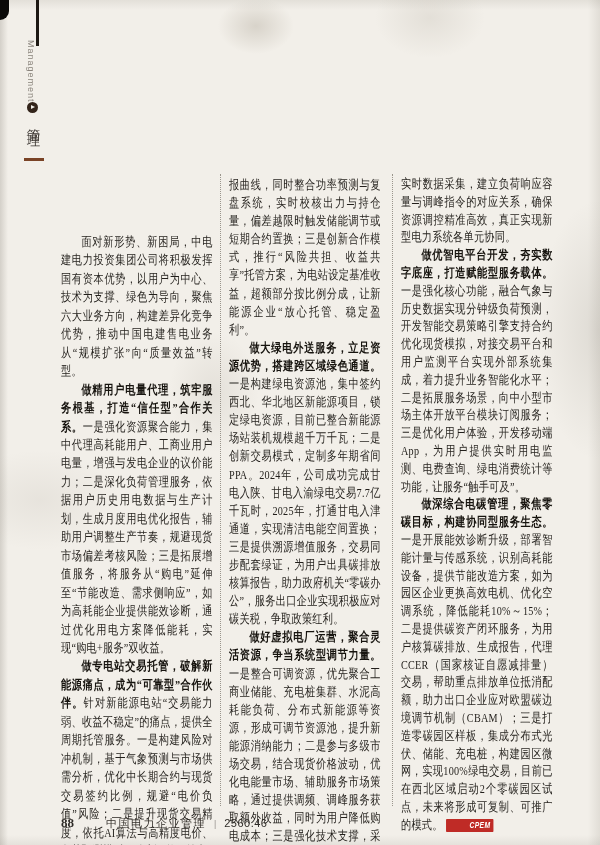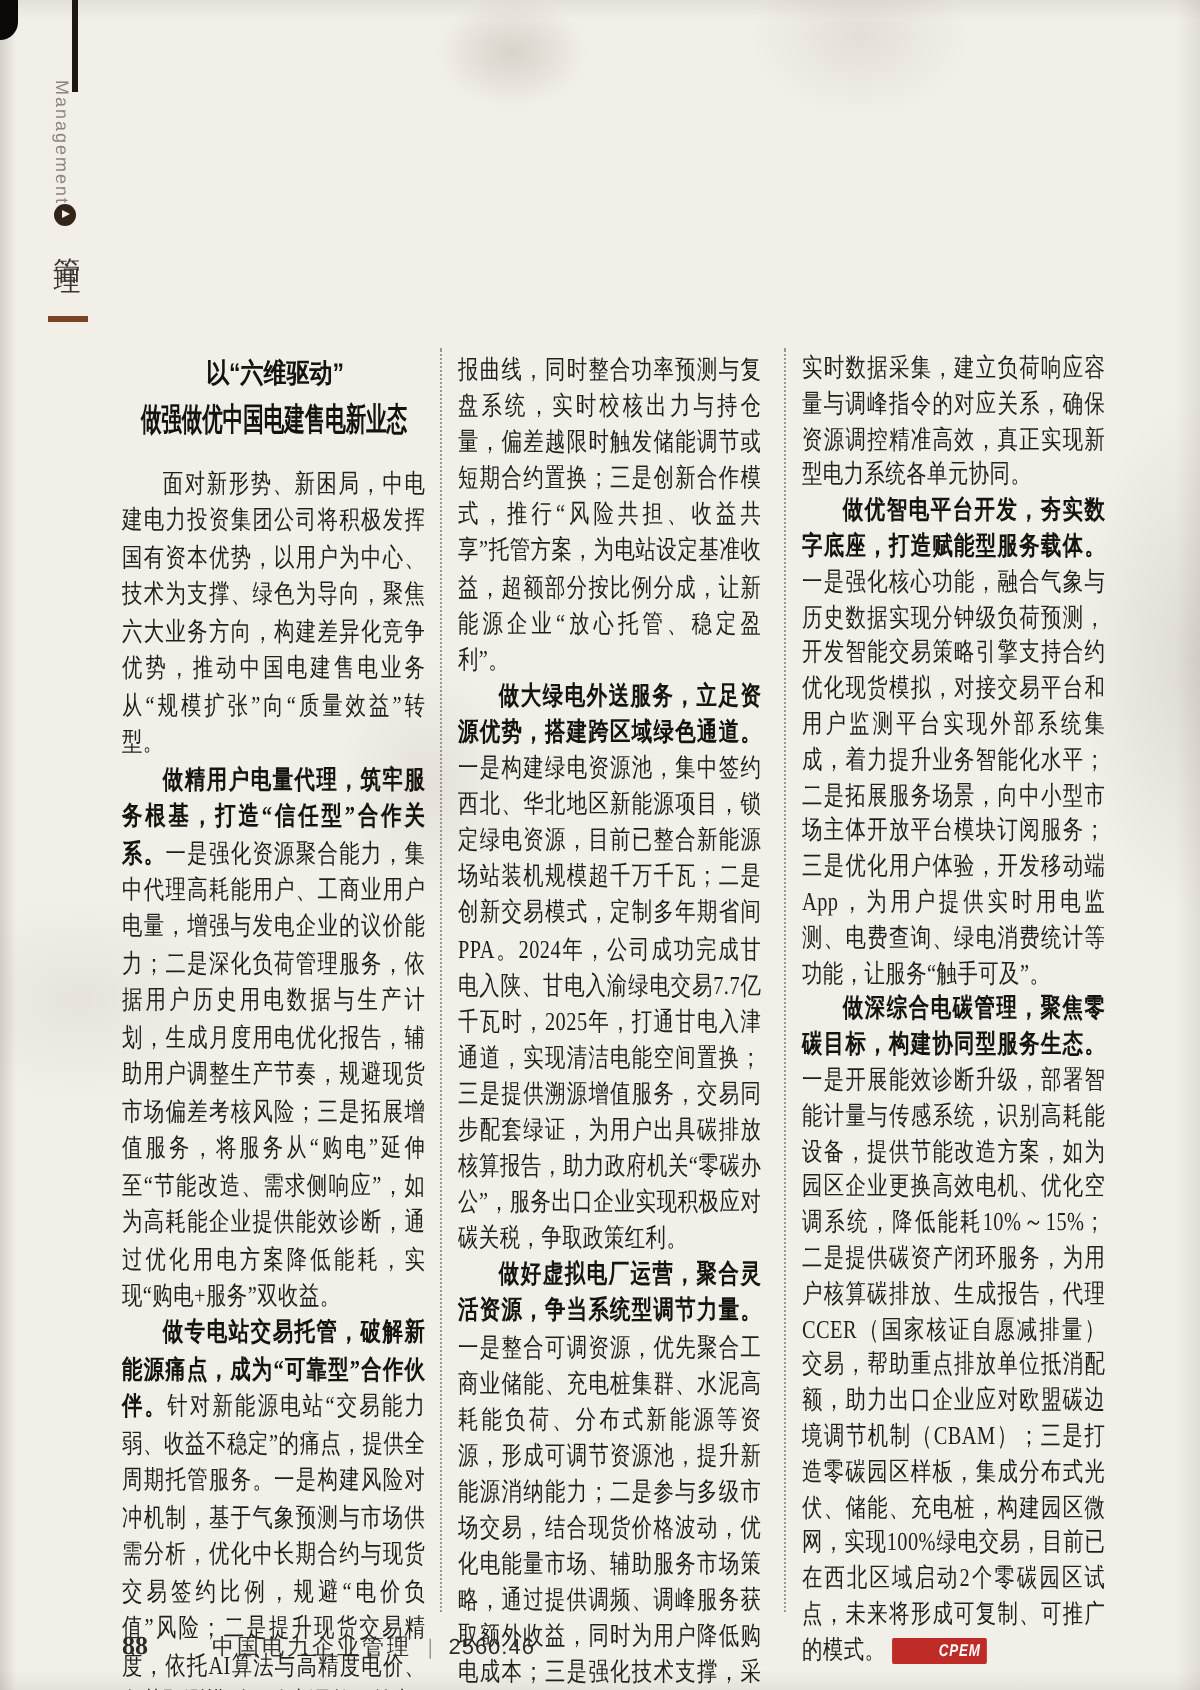--- a/index.html
+++ b/index.html
@@ -71,28 +71,20 @@
 <div id="page">
 
   <div id="corner-mark"></div>
   <div id="top-rule"></div>
 
   <div id="sb-en">Management</div>
   <div id="sb-icon"></div>
   <div id="sb-cn">管理</div>
   <div id="sb-line" style="background: rgb(122, 67, 38);"></div>
 
-  <div id="title">
-    <div class="tline">
-        <span id="title-line1">以“六维驱动”</span>
-      </div>
-    <div class="tline">
-        <span id="title-line2">做强做优中国电建售电新业态</span>
-      </div>
-  </div>
 
   <div id="sep1" class="sep"></div>
   <div id="sep2" class="sep"></div>
 
   <div id="col1" class="col">
       <p class="para indent">面对新形势、新困局，中电建电力投资集团公司将积极发挥国有资本优势，以用户为中心、技术为支撑、绿色为导向，聚焦六大业务方向，构建差异化竞争优势，推动中国电建售电业务从“规模扩张”向“质量效益”转型。</p>
       <p class="para indent"><strong>做精用户电量代理，筑牢服务根基，打造“信任型”合作关系。</strong>一是强化资源聚合能力，集中代理高耗能用户、工商业用户电量，增强与发电企业的议价能力；二是深化负荷管理服务，依据用户历史用电数据与生产计划，生成月度用电优化报告，辅助用户调整生产节奏，规避现货市场偏差考核风险；三是拓展增值服务，将服务从“购电”延伸至“节能改造、需求侧响应”，如为高耗能企业提供能效诊断，通过优化用电方案降低能耗，实现“购电+服务”双收益。</p>
       <p class="para indent"><strong>做专电站交易托管，破解新能源痛点，成为“可靠型”合作伙伴。</strong>针对新能源电站“交易能力弱、收益不稳定”的痛点，提供全周期托管服务。一是构建风险对冲机制，基于气象预测与市场供需分析，优化中长期合约与现货交易签约比例，规避“电价负值”风险；二是提升现货交易精度，依托AI算法与高精度电价、负荷预测模型，动态调整日前申</p>
     </div>
   <div id="col2" class="col">

